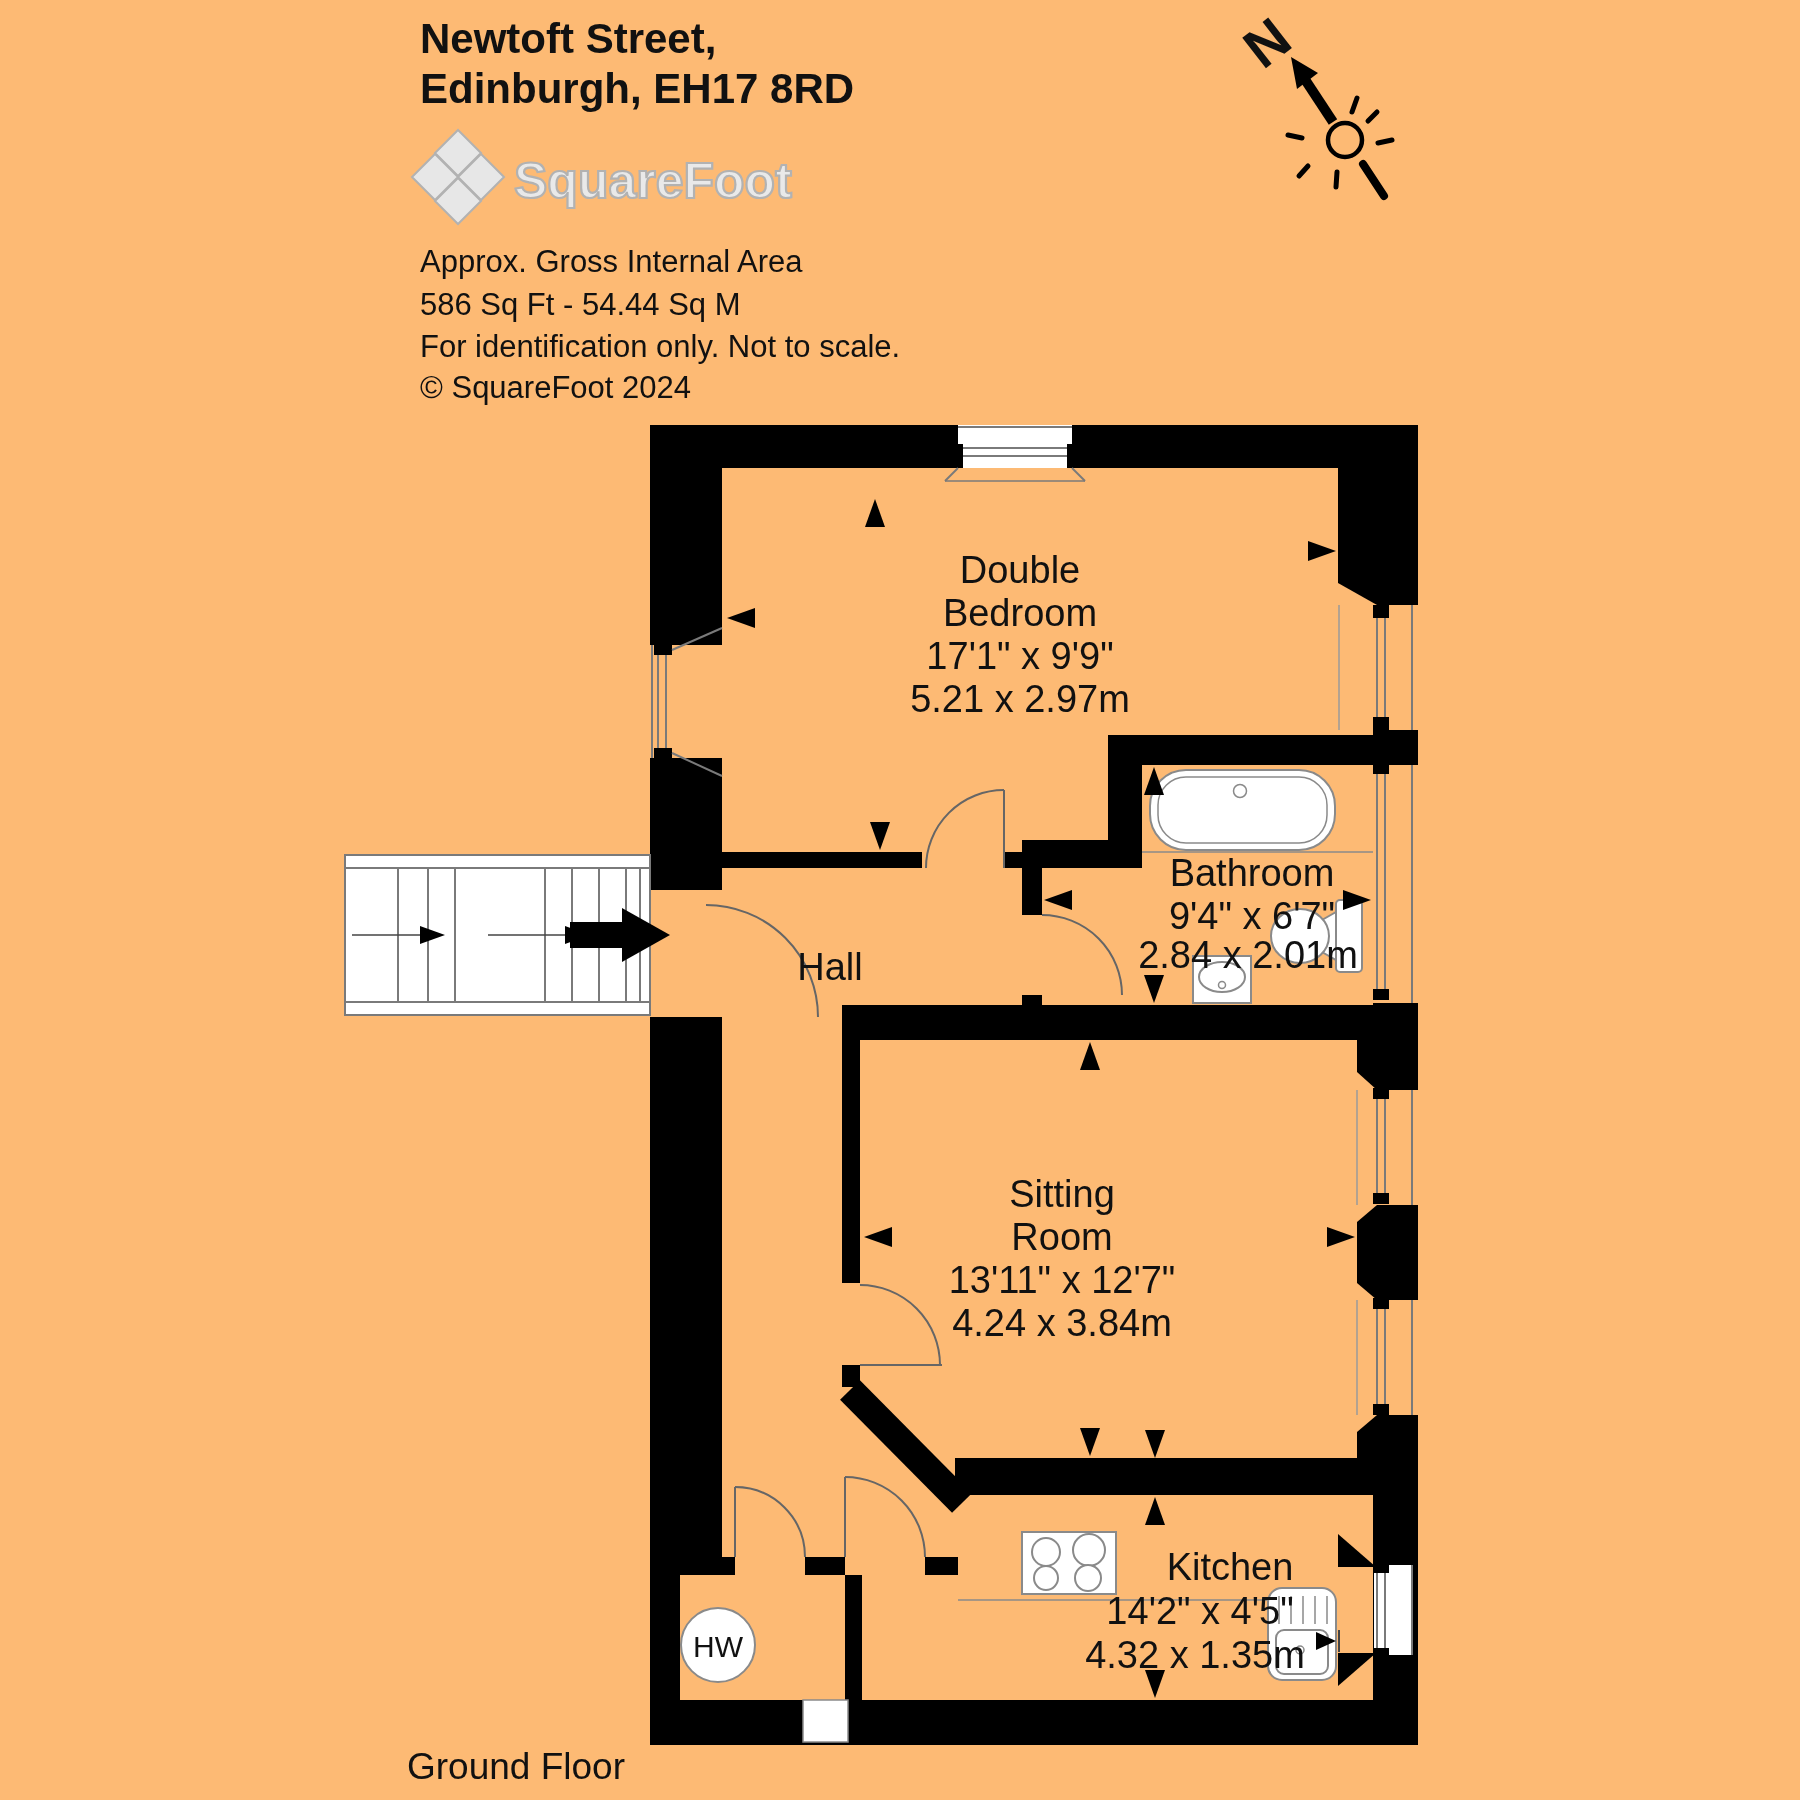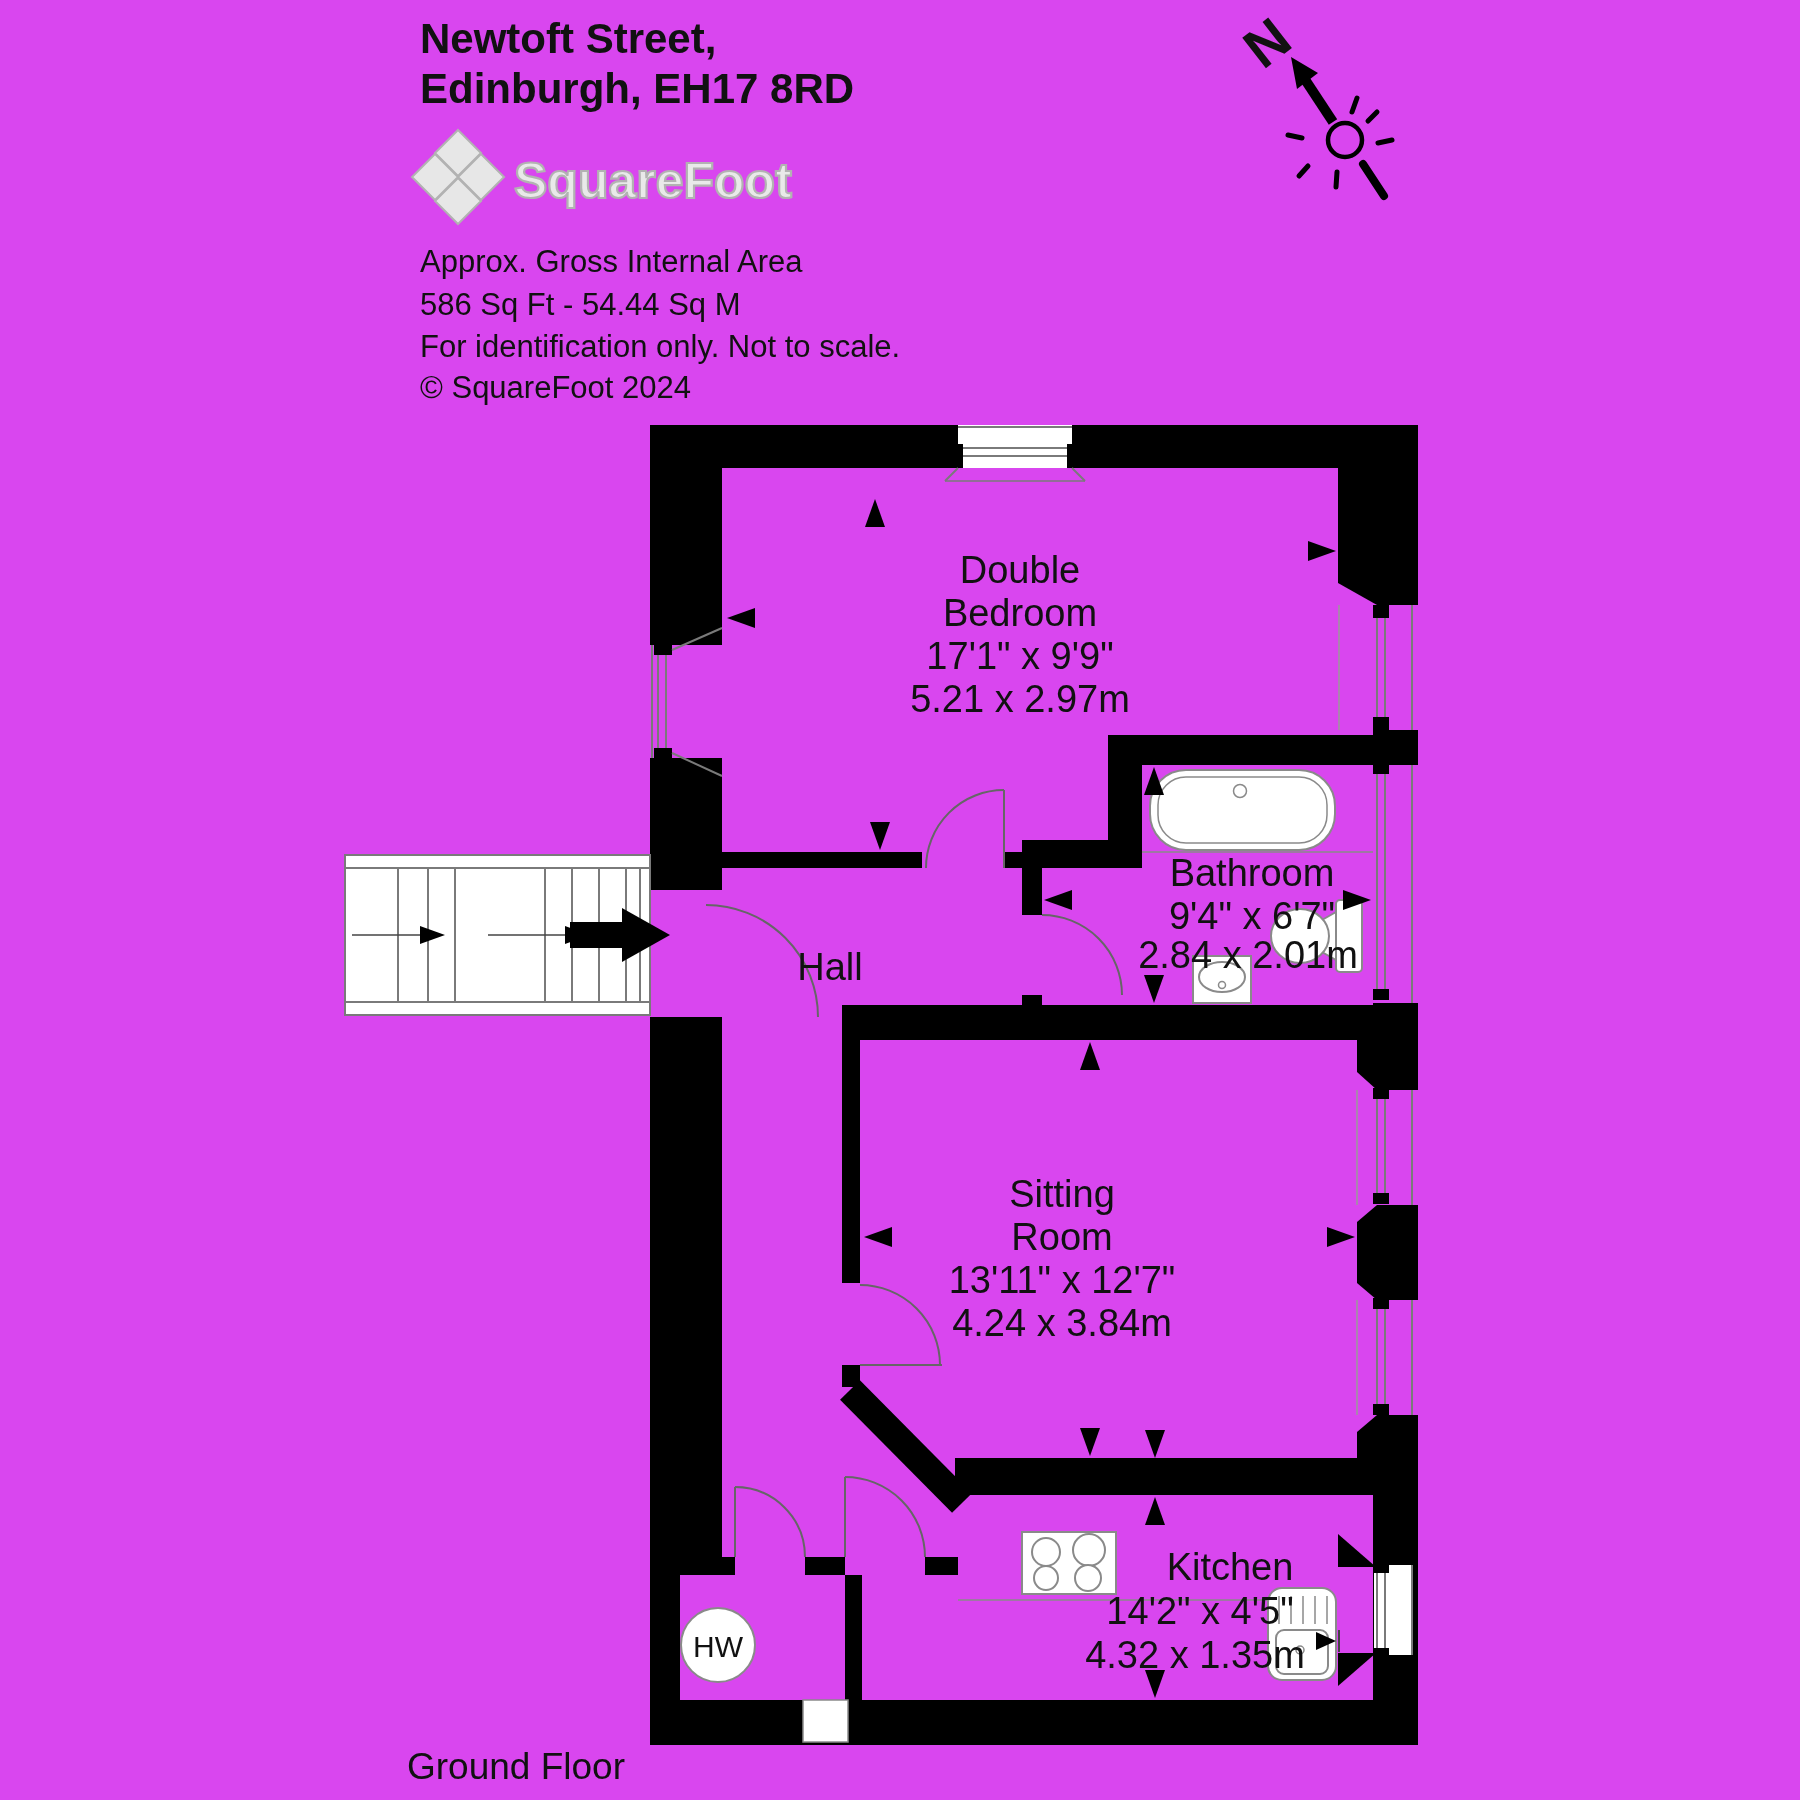--- a/index.html
+++ b/index.html
@@ -1,16 +1,16 @@
 <!DOCTYPE html>
 <html><head>
 <meta charset="utf-8">
 <style>
   html,body{margin:0;padding:0;background:#ffffff;}
-  #stage{position:relative;width:1800px;height:1800px;background:#d946ef;overflow:hidden;
+  #stage{position:relative;width:1800px;height:1800px;background:#fdba74;overflow:hidden;
          font-family:"Liberation Sans",sans-serif;}
   svg{position:absolute;left:0;top:0;}
   .plan-text{fill:#111;}
 </style>
 </head>
 <body>
 
 <div id="stage">
 <svg width="1800" height="1800" viewBox="0 0 1800 1800">
 

